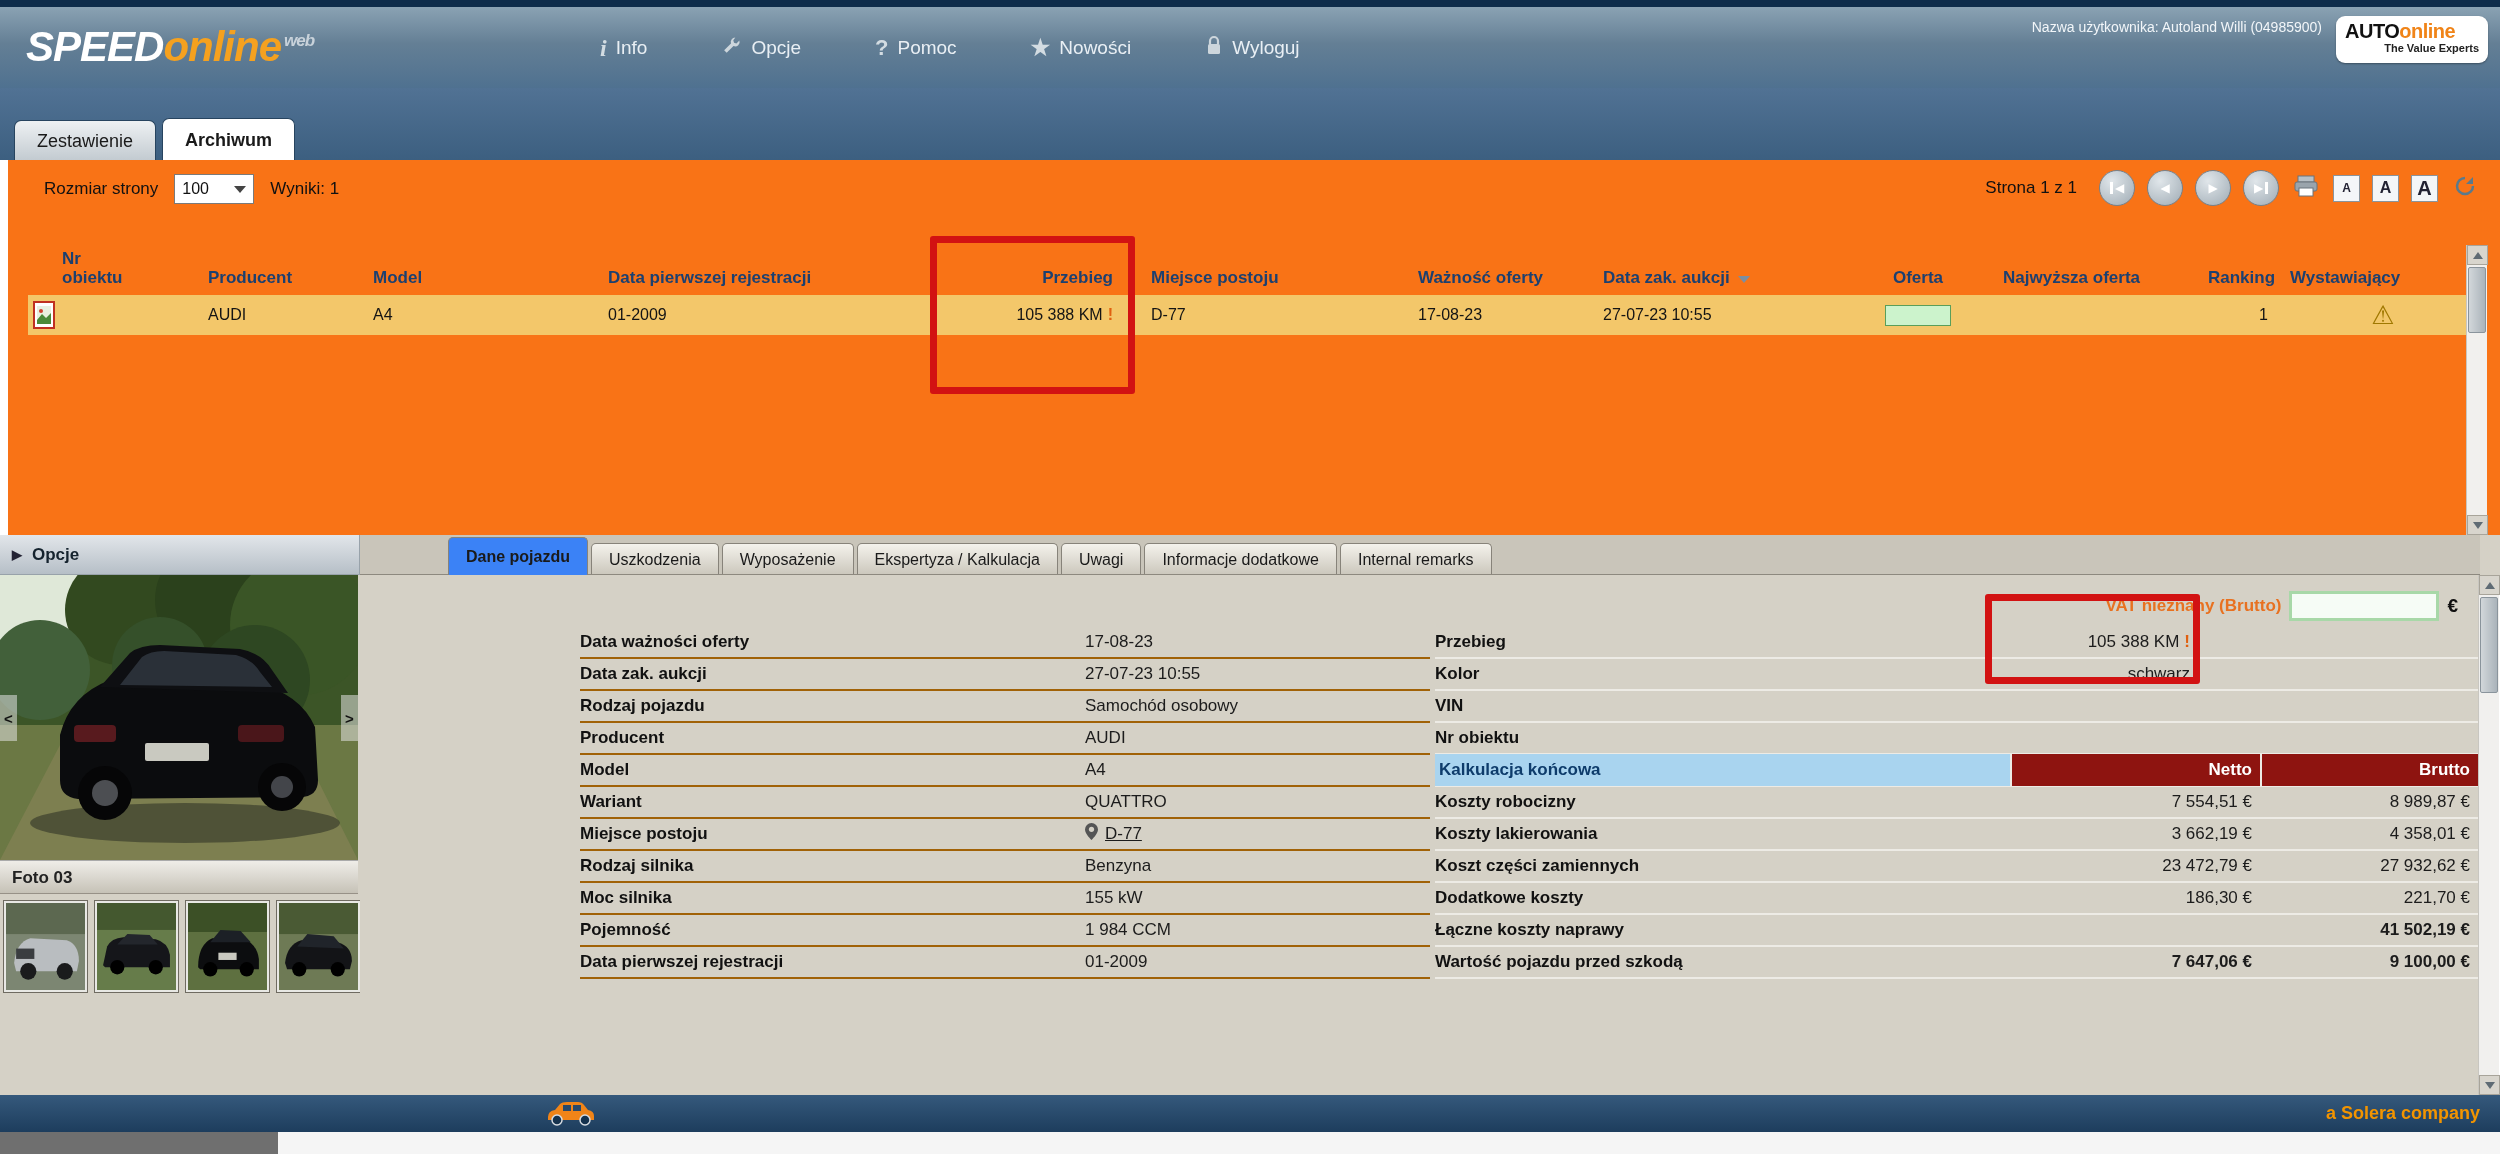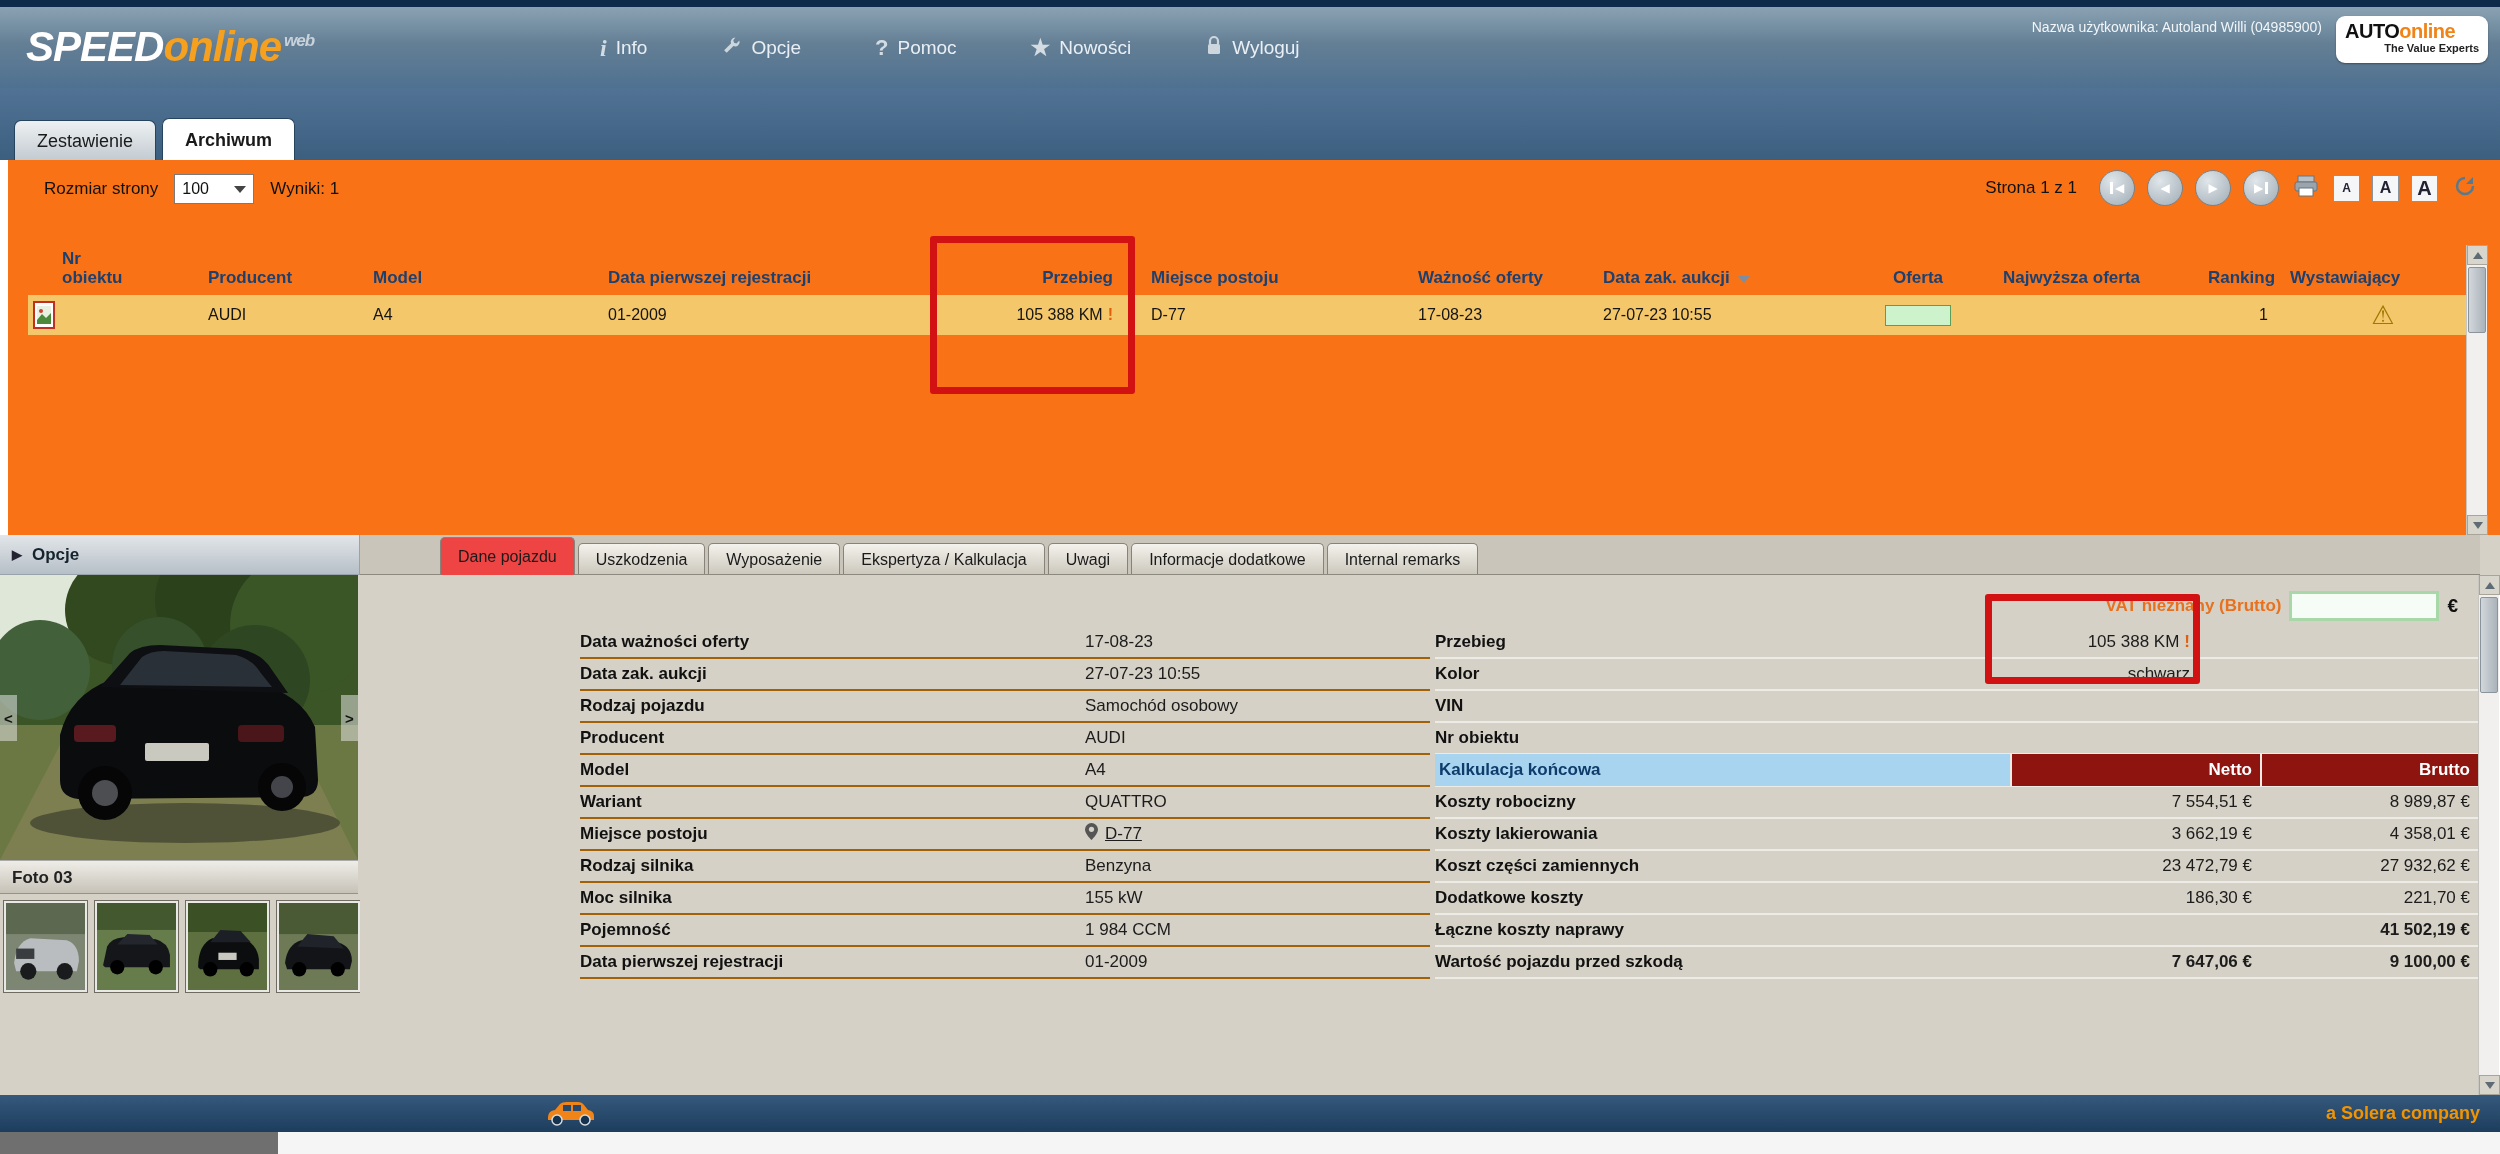--- a/index.html
+++ b/index.html
@@ -98,21 +98,21 @@
     border-right:1px solid #98a2aa; display:flex; align-items:center; gap:10px; padding-left:12px;
     font-size:17px; font-weight:600; color:#15232e; cursor:pointer; }
   .opcje-arrow { font-size:13px; color:#223; }
 
   .detail-tabstrip { position:absolute; left:360px; top:535px; width:2120px; height:40px; background:#c9c5ba; }
   .dts-line { position:absolute; left:0; top:39px; width:100%; height:1px; background:#8d897f; }
   .dtabs { position:absolute; left:80px; top:0; height:40px; display:flex; align-items:flex-end; z-index:2; }
   .dtab { height:31px; line-height:31px; padding:0 17px; margin-right:3px; margin-bottom:1px; font-size:16px;
     color:#1a1a1a; background:linear-gradient(180deg,#f4f2ec,#ccc8bd); border:1px solid #87837a;
     border-bottom:none; border-radius:5px 5px 0 0; cursor:pointer; white-space:nowrap; }
-  .dtab.active { height:38px; line-height:38px; margin-bottom:0; background:#ef4444; font-weight:400; }
+  .dtab.active { height:38px; line-height:38px; margin-bottom:0; background:#3b82f6; font-weight:700;margin-left:8px; }
 
   .photo-col { position:absolute; left:0; top:575px; width:360px; height:520px; background:#d5d1c6; }
   .photo { position:absolute; left:0; top:0; width:358px; height:285px; background:#3c5527; overflow:hidden; }
   .ph-arrow { position:absolute; top:120px; width:17px; height:46px; background:rgba(225,225,225,.55);
     display:flex; align-items:center; justify-content:center; font-size:15px; font-weight:700; color:#111;
     cursor:pointer; z-index:3; }
   .ph-arrow.left { left:0; } .ph-arrow.right { right:0; }
   .photo-caption { position:absolute; left:0; top:285px; width:358px; height:34px; line-height:34px;
     background:linear-gradient(180deg,#efede8,#c6c2b7); border-top:1px solid #aaa; border-bottom:1px solid #979187;
     padding-left:12px; font-size:17px; font-weight:600; color:#222; }

